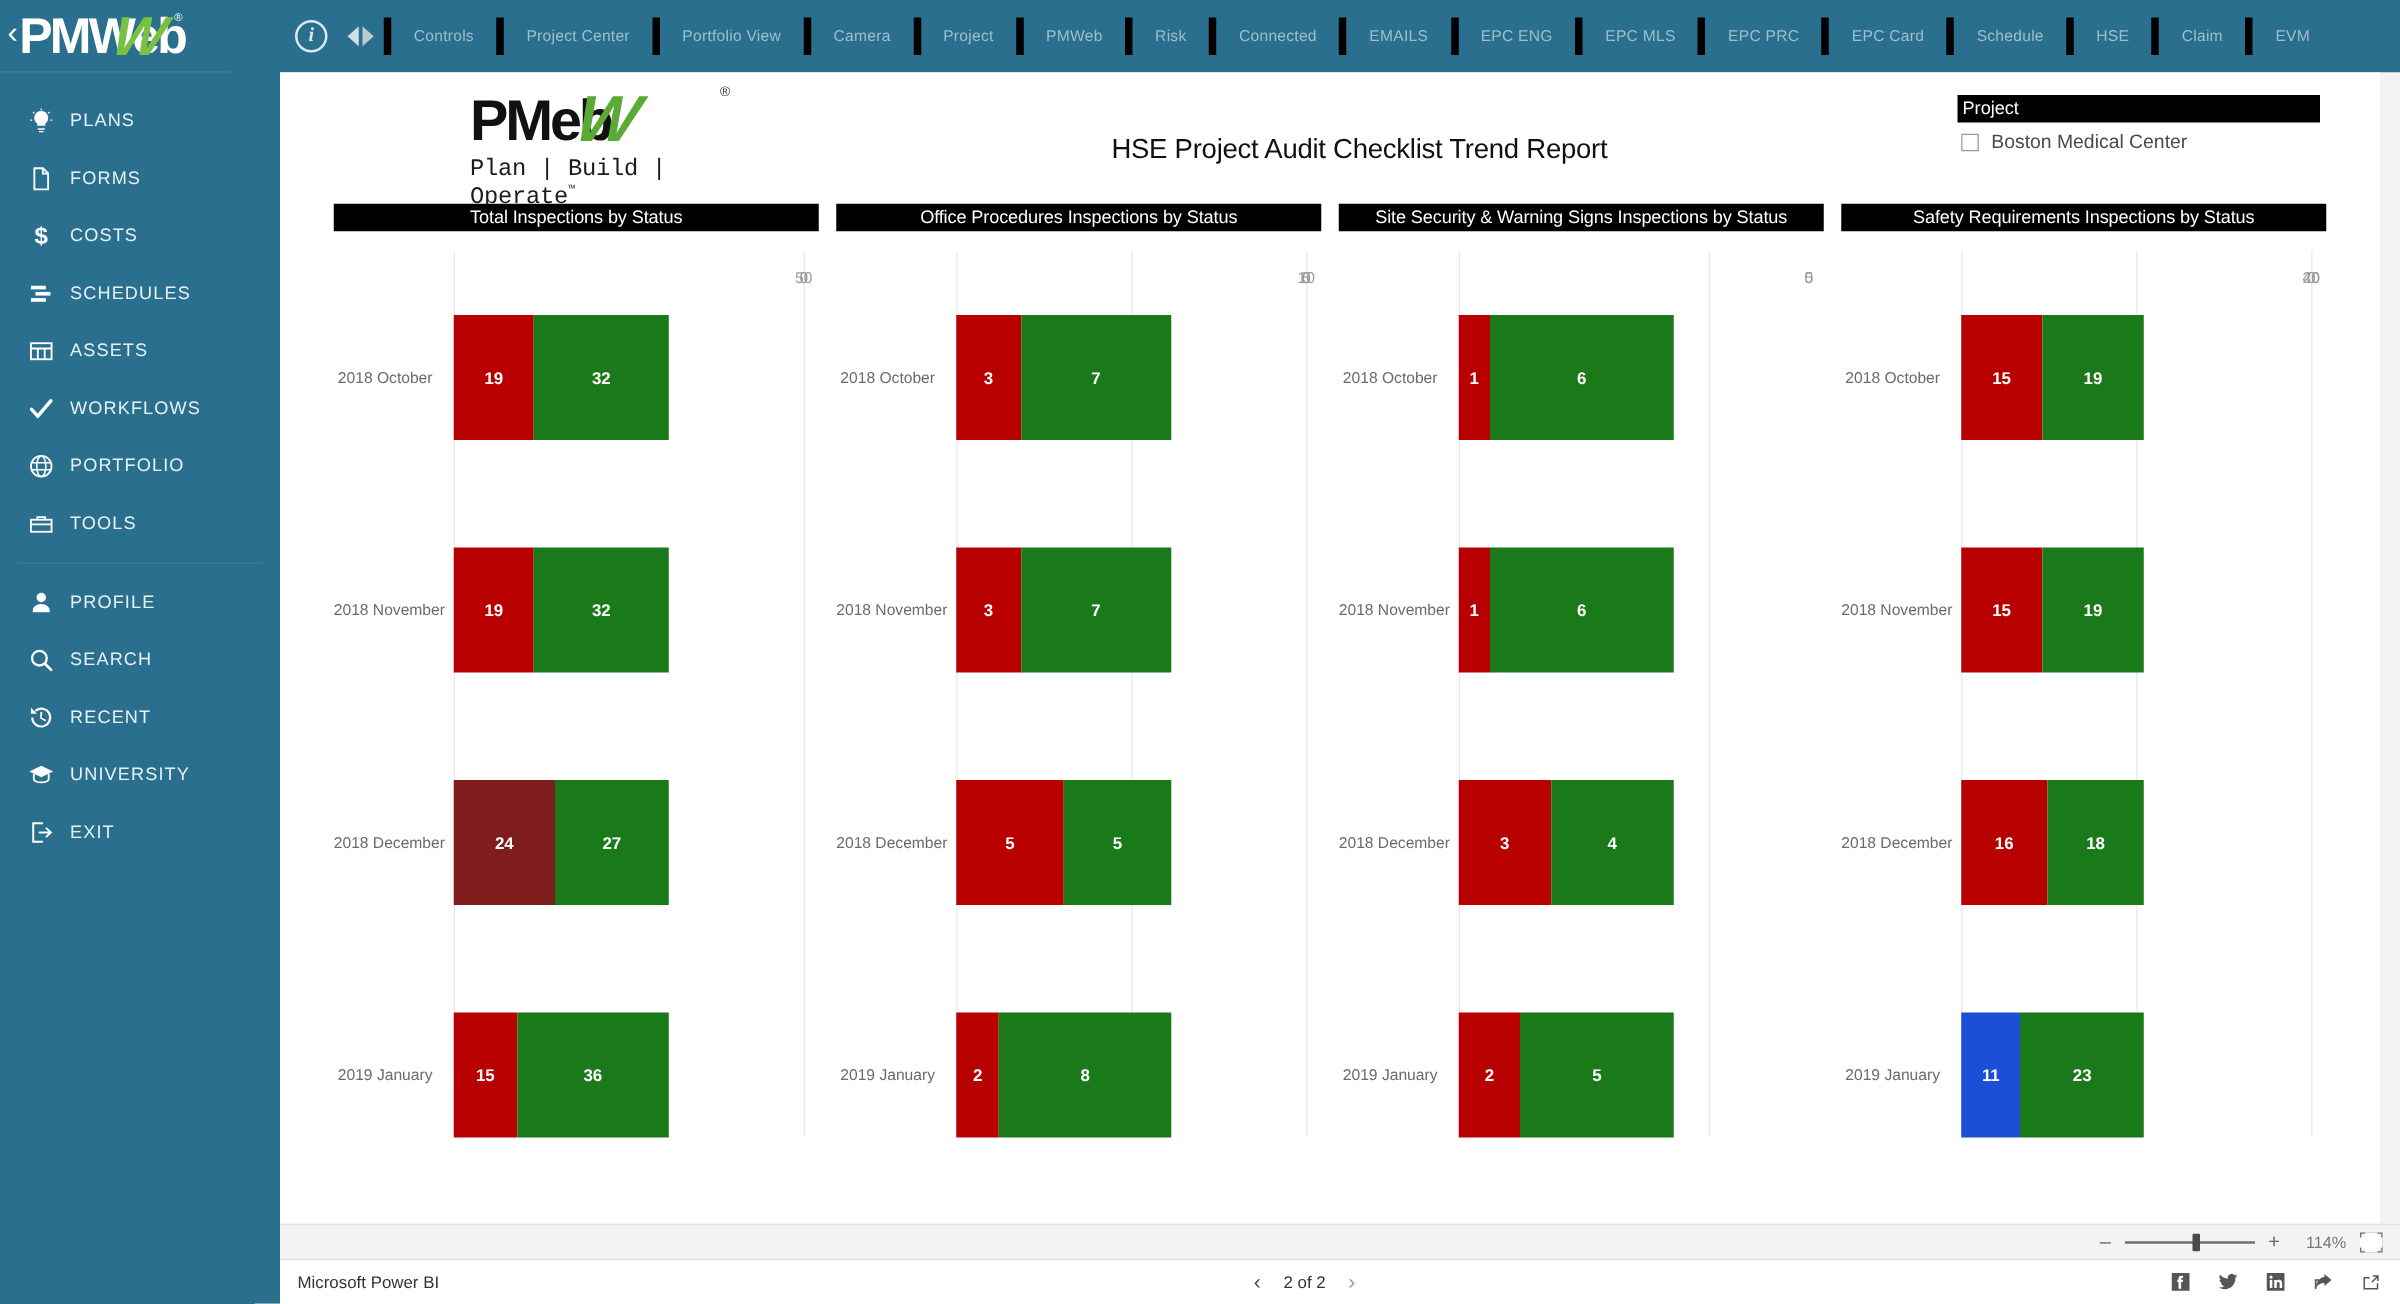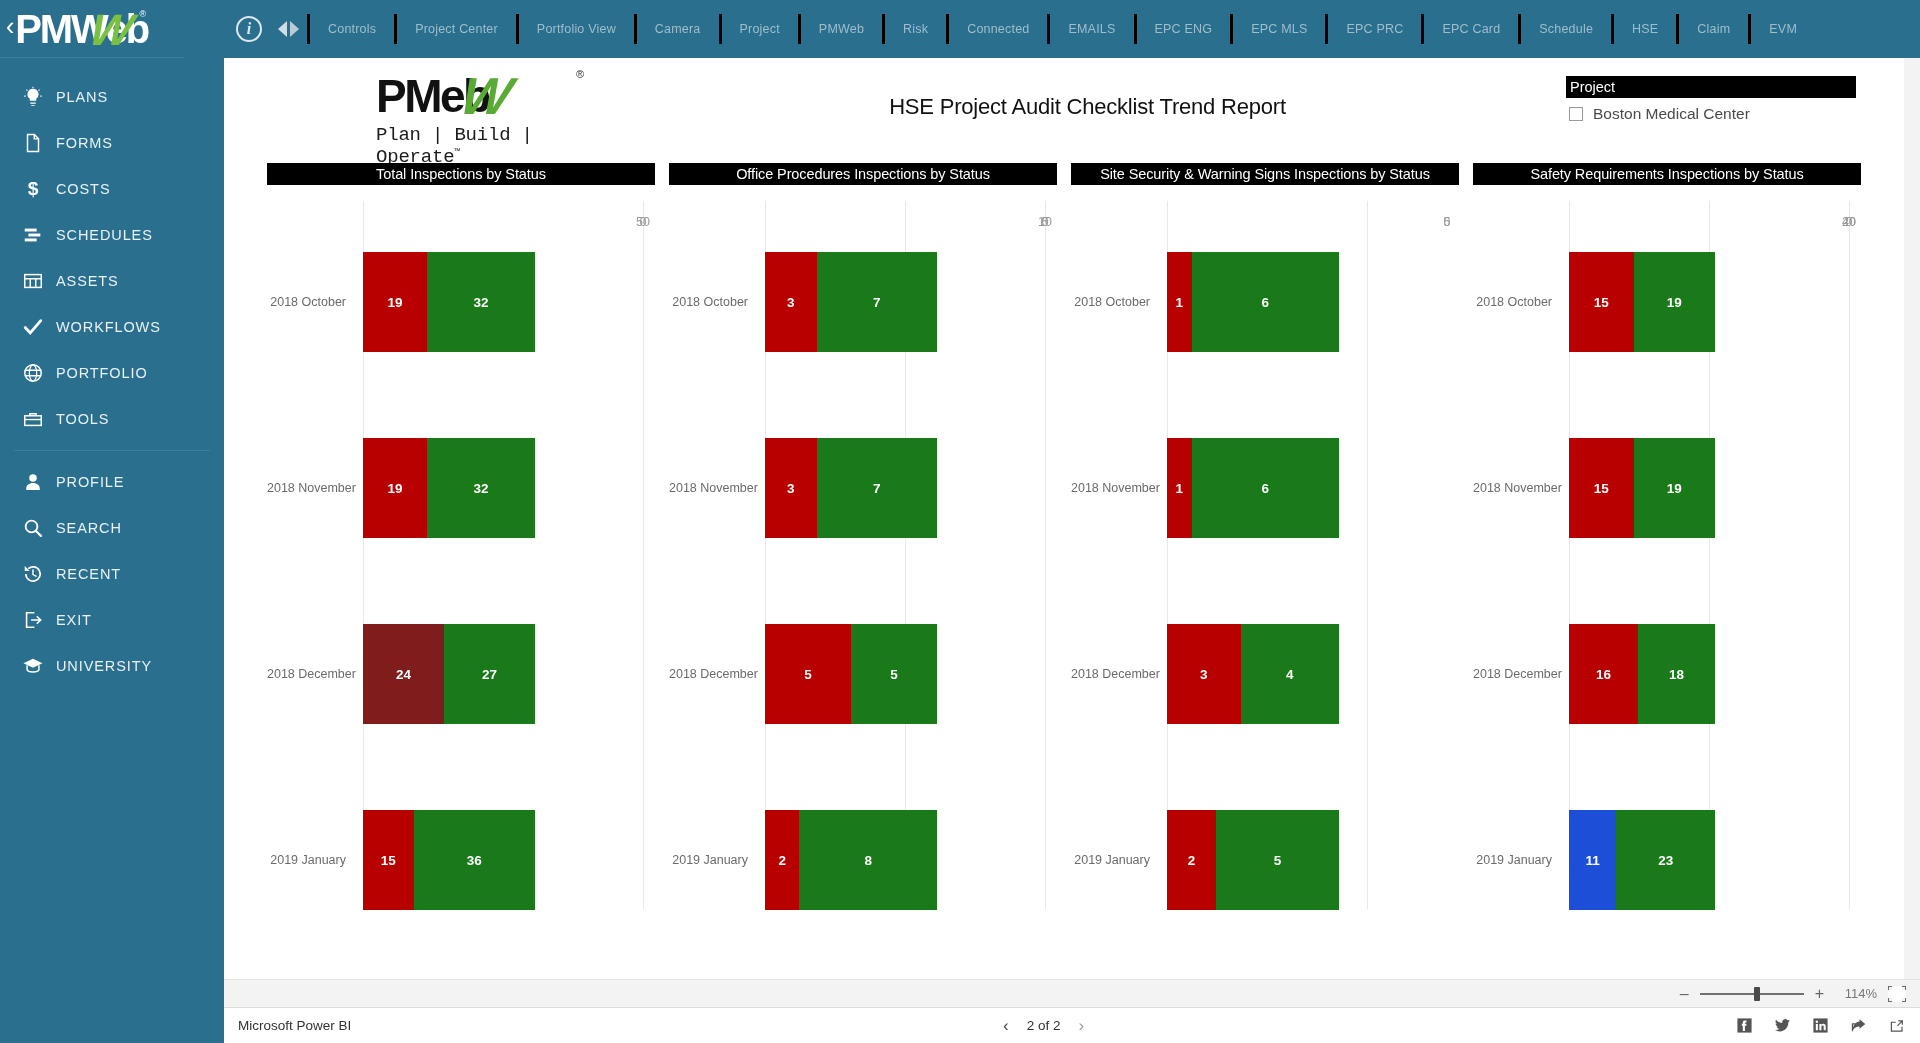--- a/index.html
+++ b/index.html
@@ -85,21 +85,21 @@
     flex: 0 0 26px;
   }
   .arrow-pair { display: flex; gap: 3px; margin-right: 8px; cursor: pointer; }
   .arr { width: 0; height: 0; border-top: 8px solid transparent; border-bottom: 8px solid transparent; }
   .arr-l { border-right: 9px solid #cddfe7; }
   .arr-r { border-left: 9px solid #b9ccd6; }
   .tab {
     color: #9dbecd; font-size: 12.5px;
     padding: 0 18px; height: 30px;
     display: flex; align-items: center;
-    border-left: 3px solid #000000;
+    border-left: 6px solid #000000;
     white-space: nowrap; cursor: pointer;
     letter-spacing: 0.2px;
   }
   .tab:first-of-type { border-left: none; }
 
   
   #report-scroll {
     position: absolute; top: 58px; left: 0; right: 0; bottom: 64px;
     background: #f3f3f3; padding: 0;
   }
@@ -124,21 +124,21 @@
     font-style: italic; letter-spacing: -8px;
     transform: skewX(-12deg);
   }
   .brand-reg { position: absolute; left: 200px; top: -2px; font-size: 11px; color: #333; }
   .brand-tag {
     font-size: 19px; color: #1c1c1c; margin-top: 2px;
     letter-spacing: -0.2px; font-family: Liberation Mono, monospace;
   }
   .brand-tm { font-size: 9px; vertical-align: super; }
   #report-title {
-    position: absolute; left: 0; right: 0; top: 36px;
+    position: absolute; left: 0; right: 0; top: 48px;
     text-align: center; font-size: 22px; color: #111;
     letter-spacing: -0.2px;
   }
   #slicer {
     position: absolute; right: 48px; top: 18px; width: 290px;
   }
   .slicer-header {
     background: #000; color: #fff;
     font-size: 14.5px; padding: 2px 4px;
     height: 22px; line-height: 18px;
@@ -361,35 +361,35 @@
             <path fill="#fff" d="M3 3.4v5.3h5.3z"></path>
             <path stroke="#fff" stroke-width="1.7" stroke-linecap="round" d="M12 7.8v4.6l3.2 2"></path>
           </svg>
       </span>
       <span class="nav-label">RECENT</span>
     </div>
 
     <div class="nav-item">
       <span class="nav-icon">
         <svg width="22" height="22" viewBox="0 0 24 24">
+            <path fill="#fff" d="M12 4L1.6 9 12 14l10.4-5z"></path>
+            <path fill="none" stroke="#fff" stroke-width="1.6" d="M5.5 11.2v4.4c0 1.6 2.9 2.9 6.5 2.9s6.5-1.3 6.5-2.9v-4.4"></path>
+          </svg>
+      </span>
+      <span class="nav-label">UNIVERSITY</span>
+    </div>
+
+    <div class="nav-item">
+      <span class="nav-icon">
+        <svg width="22" height="22" viewBox="0 0 24 24">
             <path fill="none" stroke="#fff" stroke-width="1.7" d="M13.5 4H5v16h8.5"></path>
             <path fill="none" stroke="#fff" stroke-width="1.7" stroke-linecap="round" d="M10.5 12h9.5m-3.4-3.6L20.4 12l-3.8 3.6"></path>
           </svg>
       </span>
       <span class="nav-label">EXIT</span>
-    </div>
-
-    <div class="nav-item">
-      <span class="nav-icon">
-        <svg width="22" height="22" viewBox="0 0 24 24">
-            <path fill="#fff" d="M12 4L1.6 9 12 14l10.4-5z"></path>
-            <path fill="none" stroke="#fff" stroke-width="1.6" d="M5.5 11.2v4.4c0 1.6 2.9 2.9 6.5 2.9s6.5-1.3 6.5-2.9v-4.4"></path>
-          </svg>
-      </span>
-      <span class="nav-label">UNIVERSITY</span>
     </div>
 
   </div>
 </div>
 
 <div id="main">
 
   <div id="topbar">
     <div id="topbar-inner">
       <div class="info-circle">i</div>

